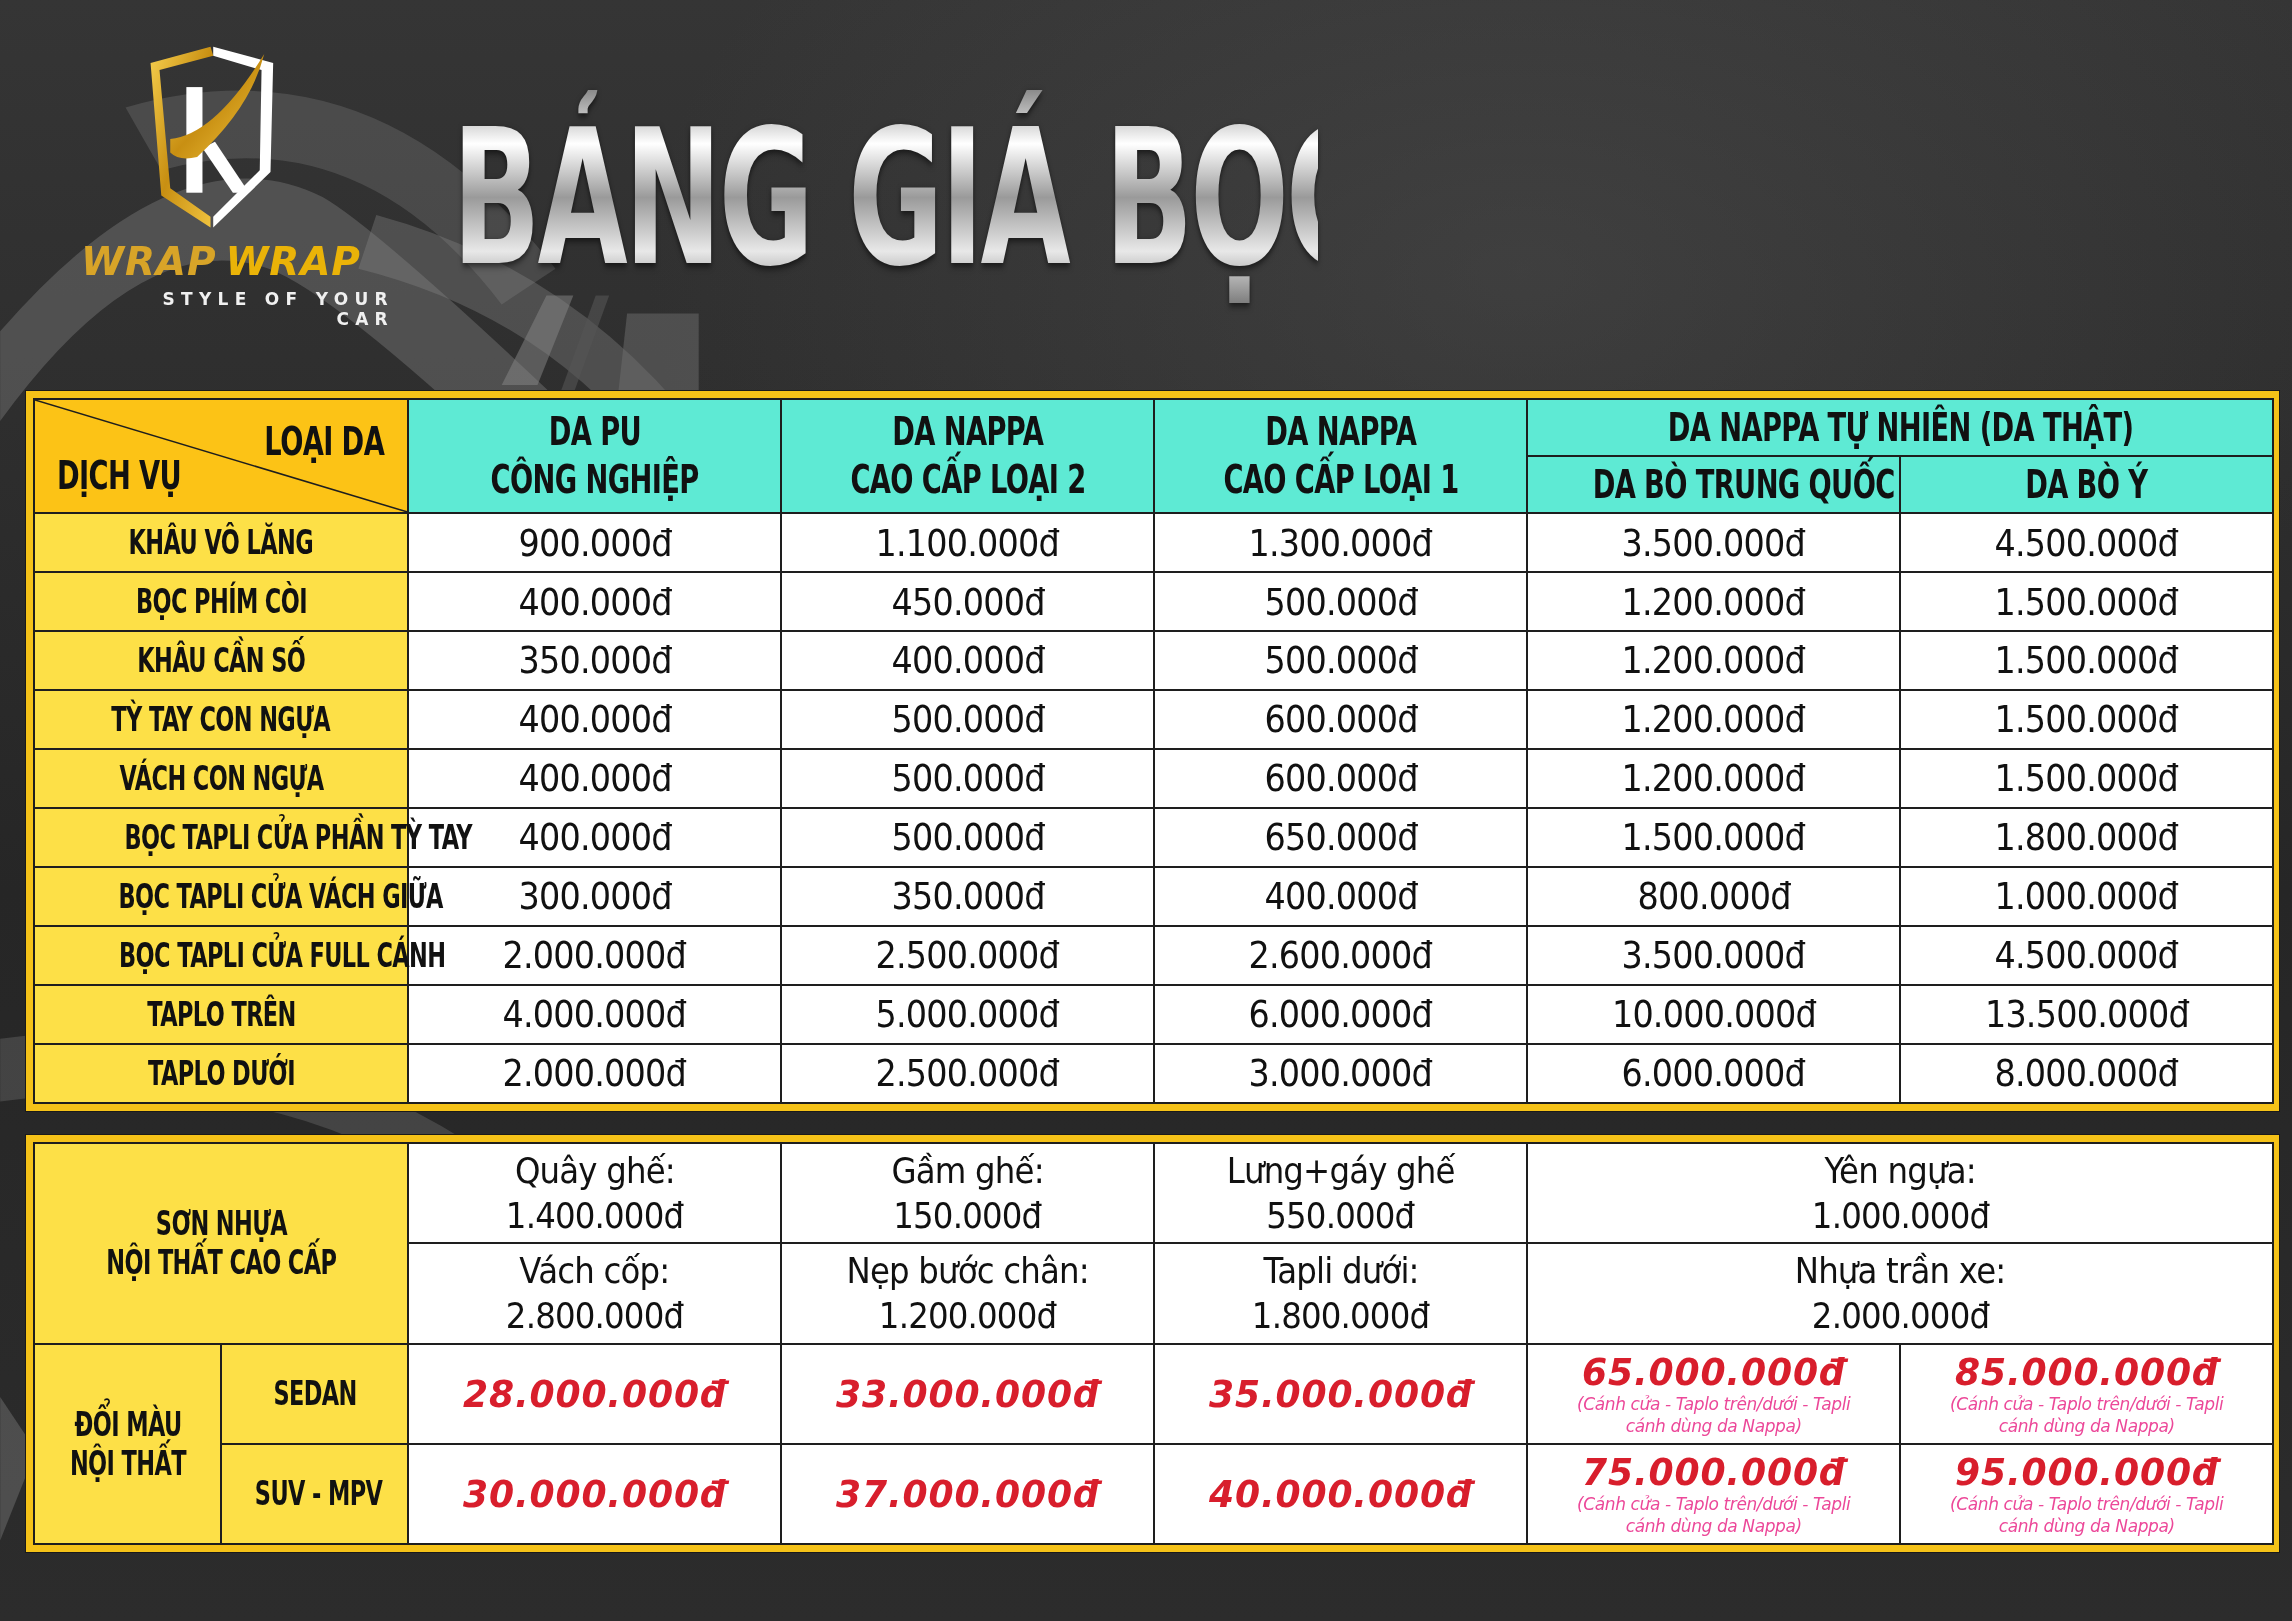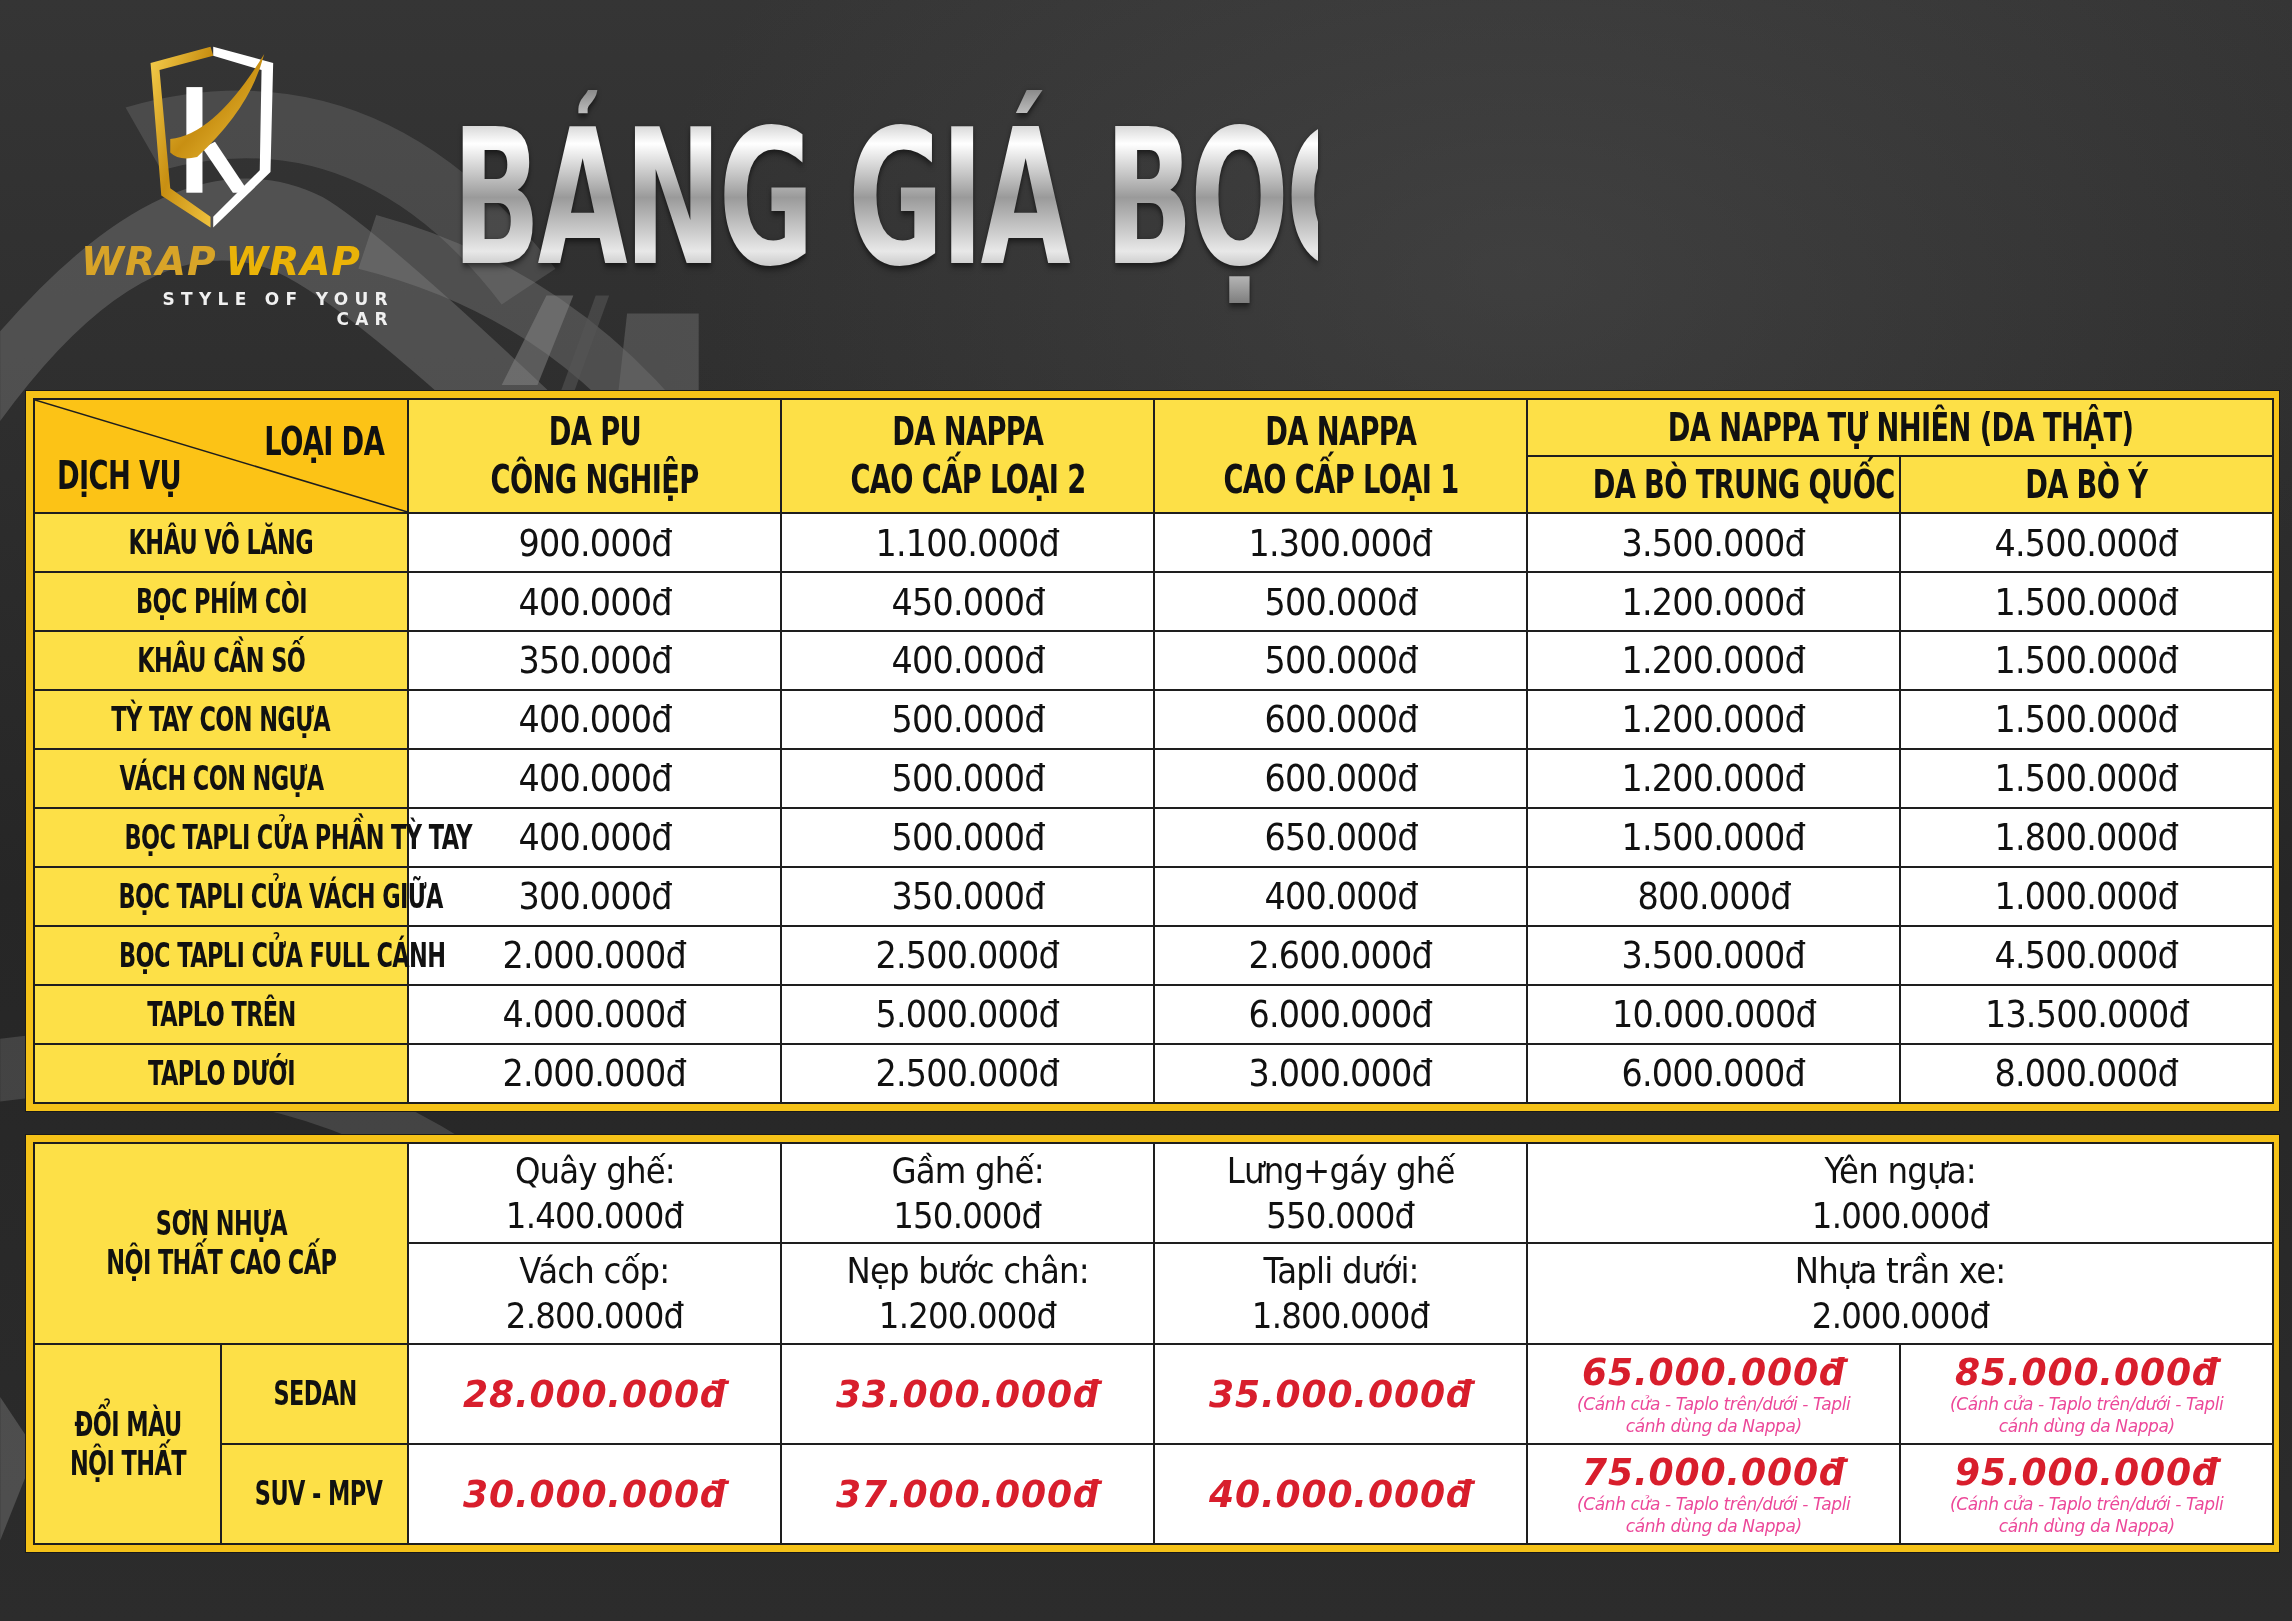--- a/index.html
+++ b/index.html
@@ -36,21 +36,21 @@
   }
 
   
   .frame { position: absolute; background: #f5c218; border: 1.8px solid #1a1a1a; padding: 7.2px; }
   .frame1 { left: 25px; top: 390px; width: 2255px; height: 722px; }
   .frame2 { left: 25px; top: 1134px; width: 2255px; height: 419px; }
 
   table { border-collapse: collapse; width: 100%; height: 100%; table-layout: fixed; }
   td, th { border: 2.7px solid #1e1e1e; text-align: center; vertical-align: middle; }
 
-  .hdr { background: #fde047; margin-top: 8px; }
+  .hdr { background: #5eead4; margin-top: 8px; }
   .hdr-text {
     font-family: "DejaVu Sans", sans-serif; font-weight: bold; color: #111;
     font-size: 39px; line-height: 48px; letter-spacing: -0.9px;
     display: inline-block; transform: scaleX(0.7); white-space: nowrap;
   }
   .label-cell { background: #fde047; }
   .label-text {
     font-family: "DejaVu Sans", sans-serif; font-weight: bold; color: #111;
     font-size: 34px; line-height: 39px; letter-spacing: -0.9px;
     display: inline-block; transform: scaleX(0.66); white-space: nowrap;

